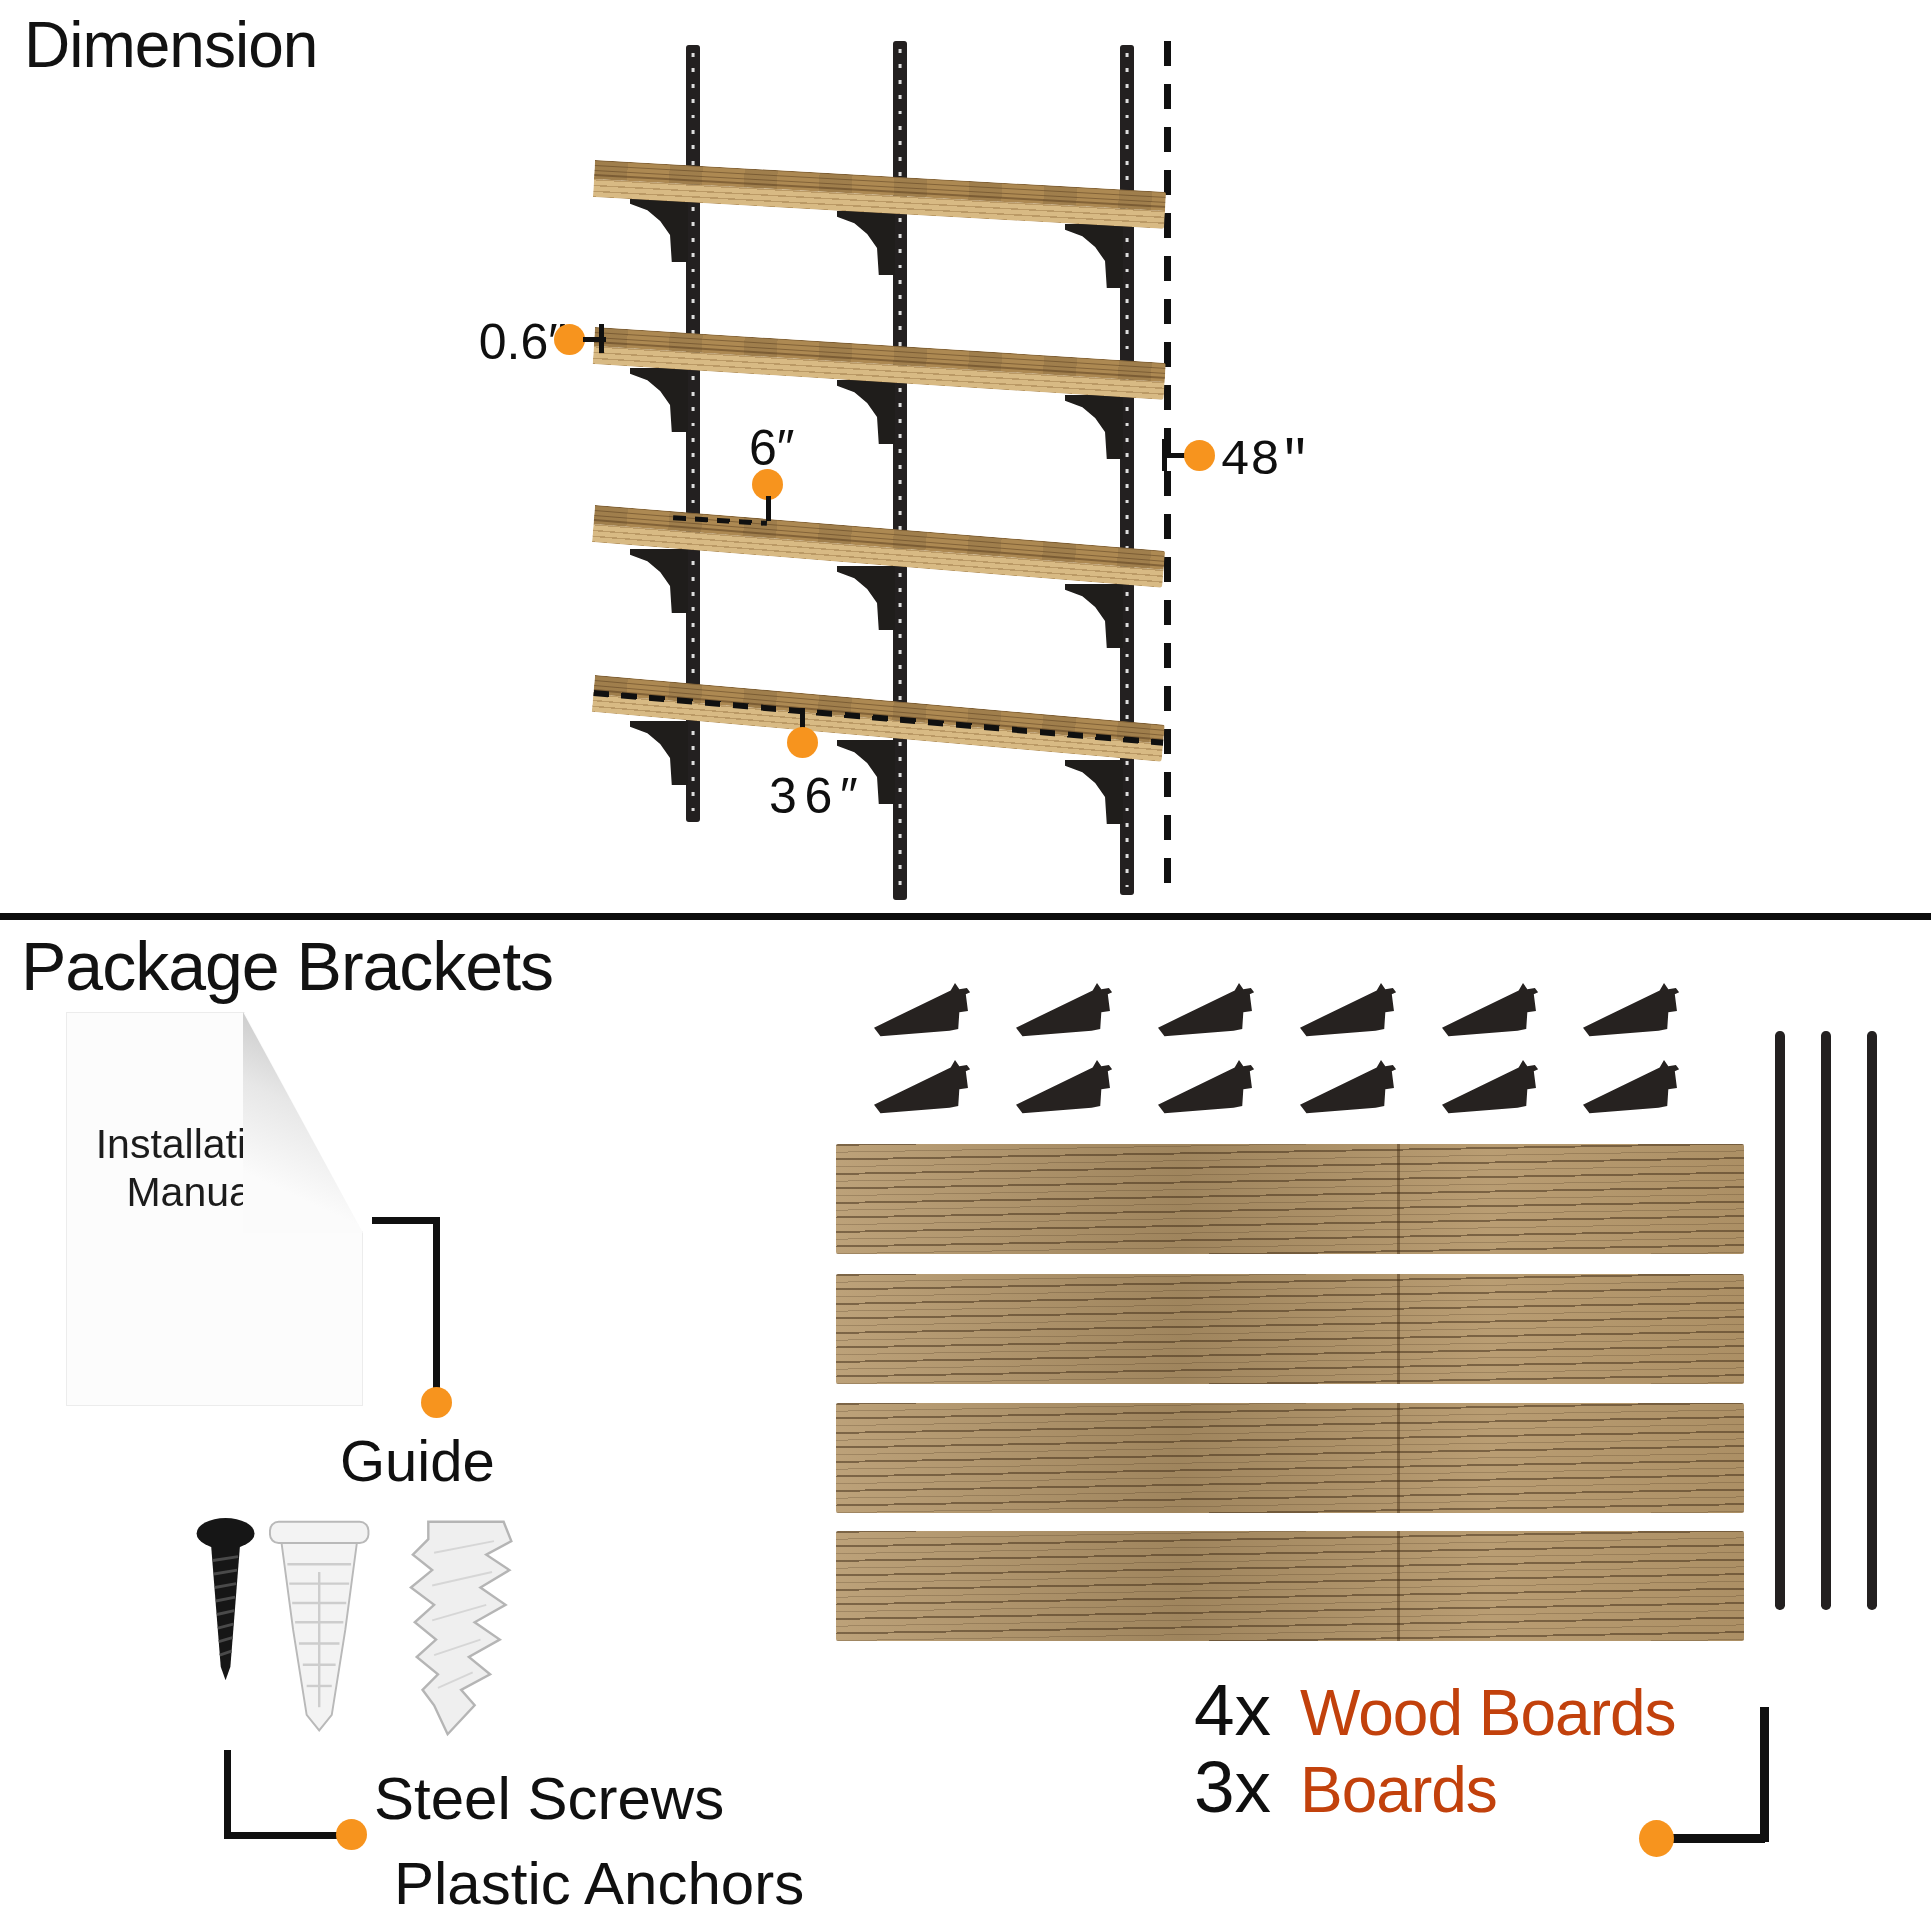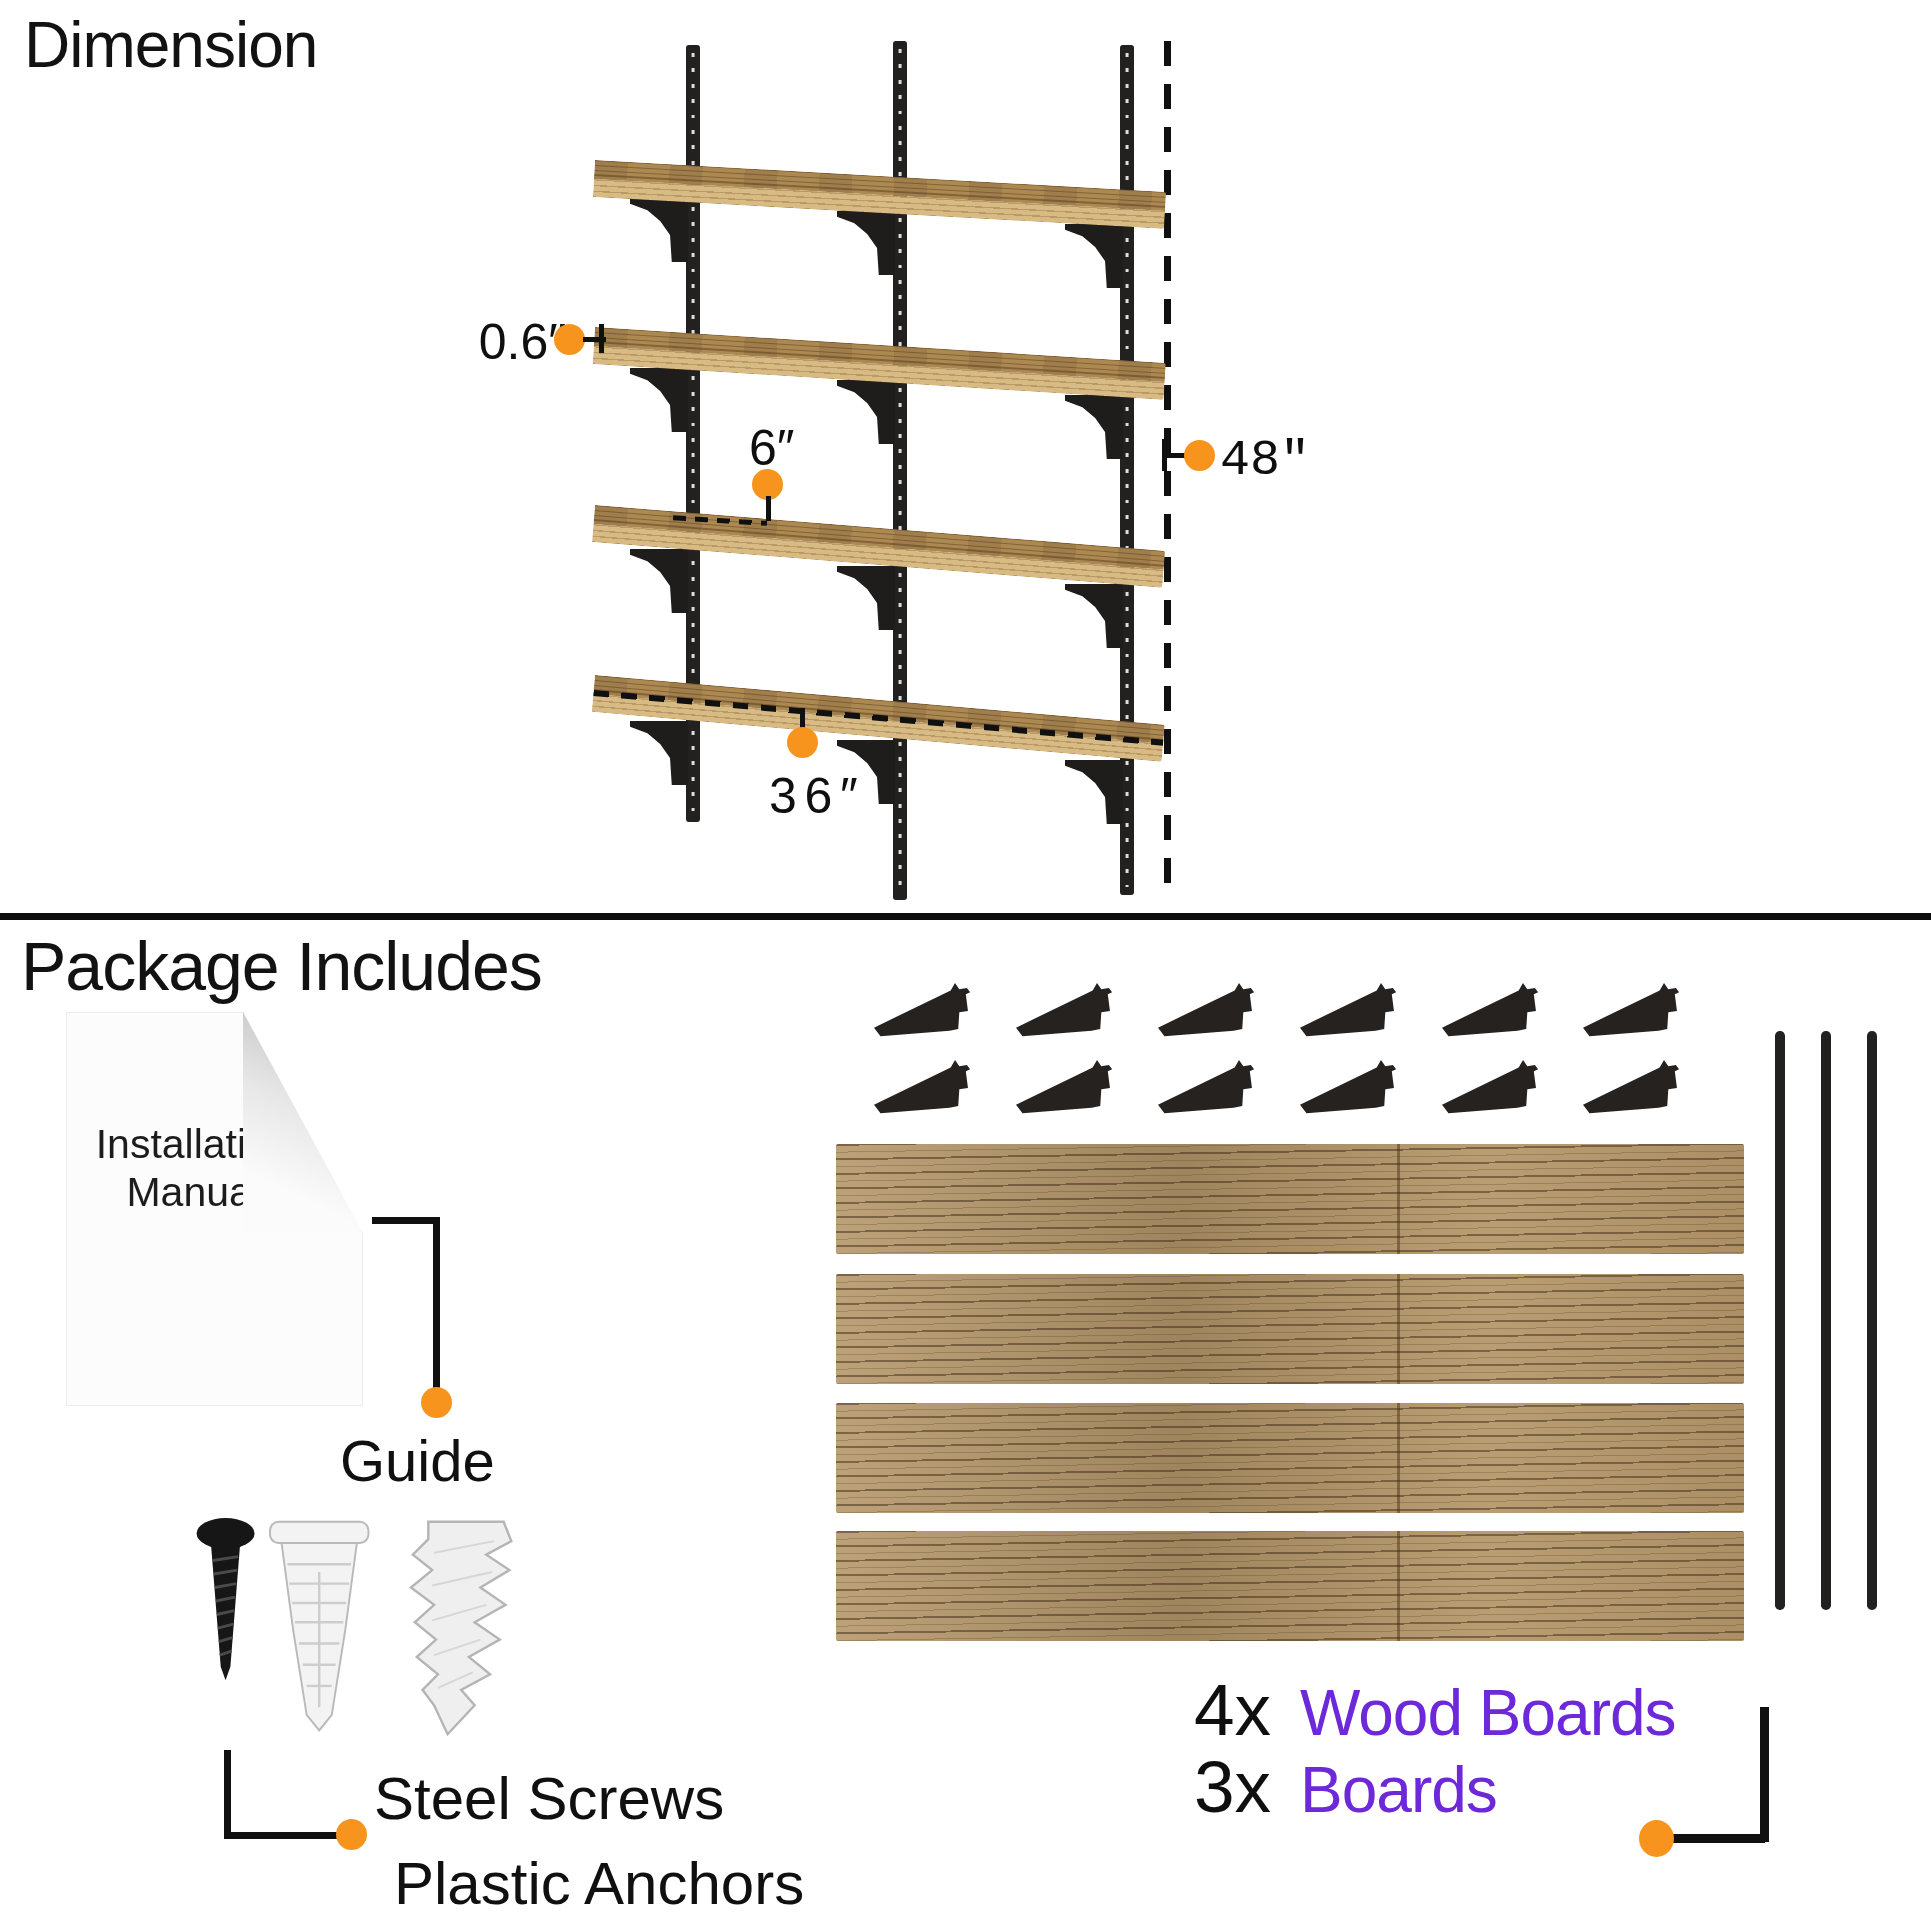--- a/index.html
+++ b/index.html
@@ -96,21 +96,21 @@
       linear-gradient(90deg,transparent 0 61.8%,rgba(80,55,25,.55) 61.8% 62.1%,transparent 62.1%);
   }
 
   
   .prail{width:9.7px;top:1031px;height:579px;background:#232020;border-radius:4.8px;}
 
   
   .qty-list{left:1126px;top:1668px;}
   .qty-row{display:flex;align-items:baseline;height:77px;}
   .qty-num{width:145px;text-align:right;font-size:73px;font-weight:500;color:#0f0f0f;}
-  .qty-text{margin-left:29px;font-size:64px;font-weight:500;letter-spacing:-1px;color:#6d28d9;}
+  .qty-text{margin-left:29px;font-size:64px;font-weight:500;letter-spacing:-1px;color:#c2410c;}
 </style>
 </head>
 <body>
 
 <div class="abs section-title" style="left:24px;top:7.7px;">Dimension</div>
 
 <div class="abs rail" style="left:686px;top:45px;height:777px;"></div>
 <div class="abs rail" style="left:893px;top:41px;height:859px;"></div>
 <div class="abs rail" style="left:1120px;top:45px;height:850px;"></div>
 
@@ -161,21 +161,21 @@
 <div class="abs line-h" style="left:1164px;top:453px;width:29px;"></div>
 <div class="abs dot dot-lg" style="left:1184px;top:440px;"></div>
 <div class="abs dim-label" style="left:1220px;top:432px;font-family:Liberation Mono, monospace;">48″</div>
 
 <div class="abs line-v" style="left:800px;top:708px;height:23px;"></div>
 <div class="abs dot dot-lg" style="left:787px;top:727px;"></div>
 <div class="abs dim-label" style="left:769px;top:767px;letter-spacing:7.7px;">36″</div>
 
 <div class="abs divider"></div>
 
-<div class="abs section-title" style="left:21px;top:927px;font-size:68px;">Package Includes</div>
+<div class="abs section-title" style="left:21px;top:927px;font-size:68px;">Package Brackets</div>
 
 <div class="abs paper">
   <div class="paper-text">
     <div>Installation</div>
     <div>Manual</div>
   </div>
   <div class="paper-fold"></div>
 </div>
 
 <div class="abs line-h" style="left:372px;top:1217px;width:68px;height:6.8px;"></div>

